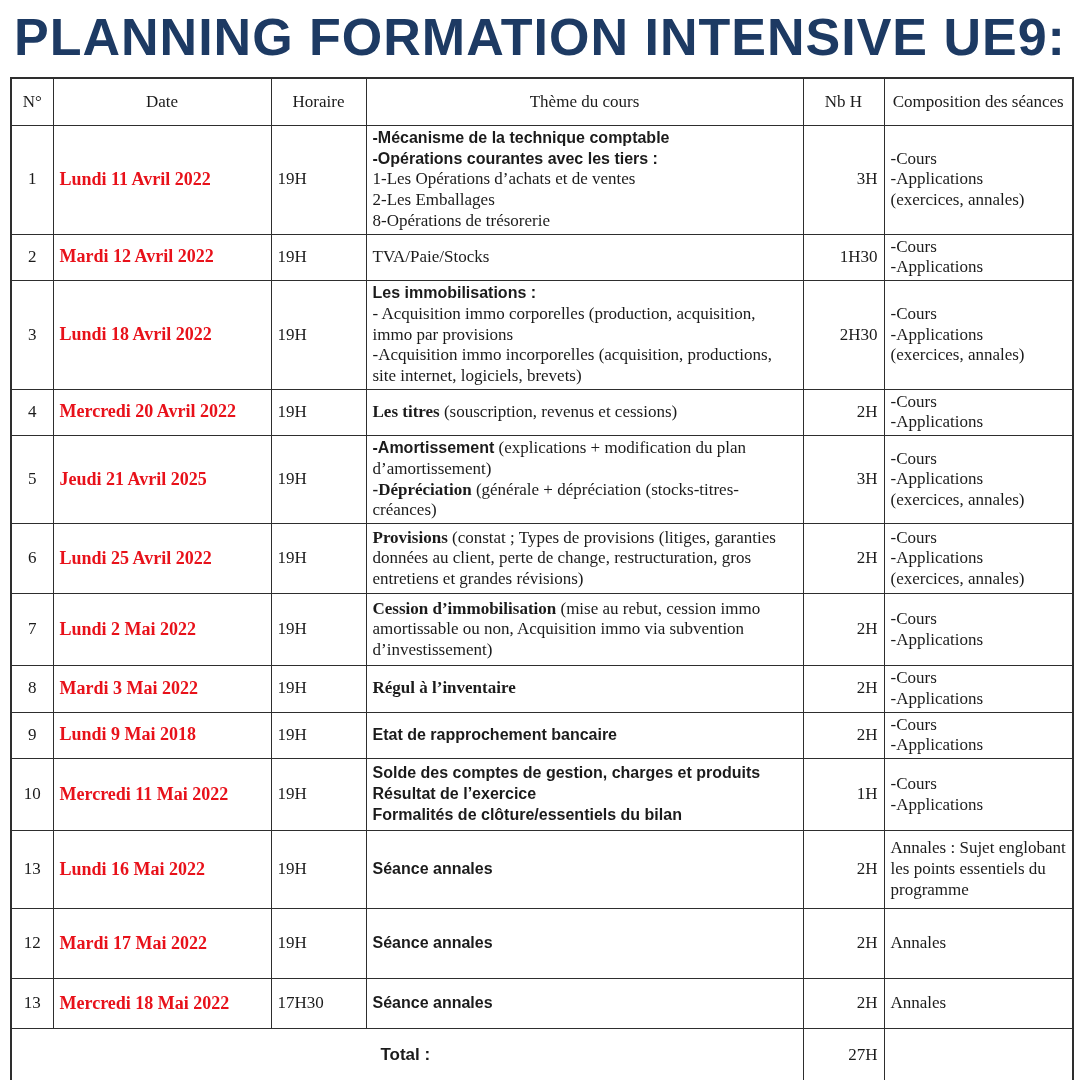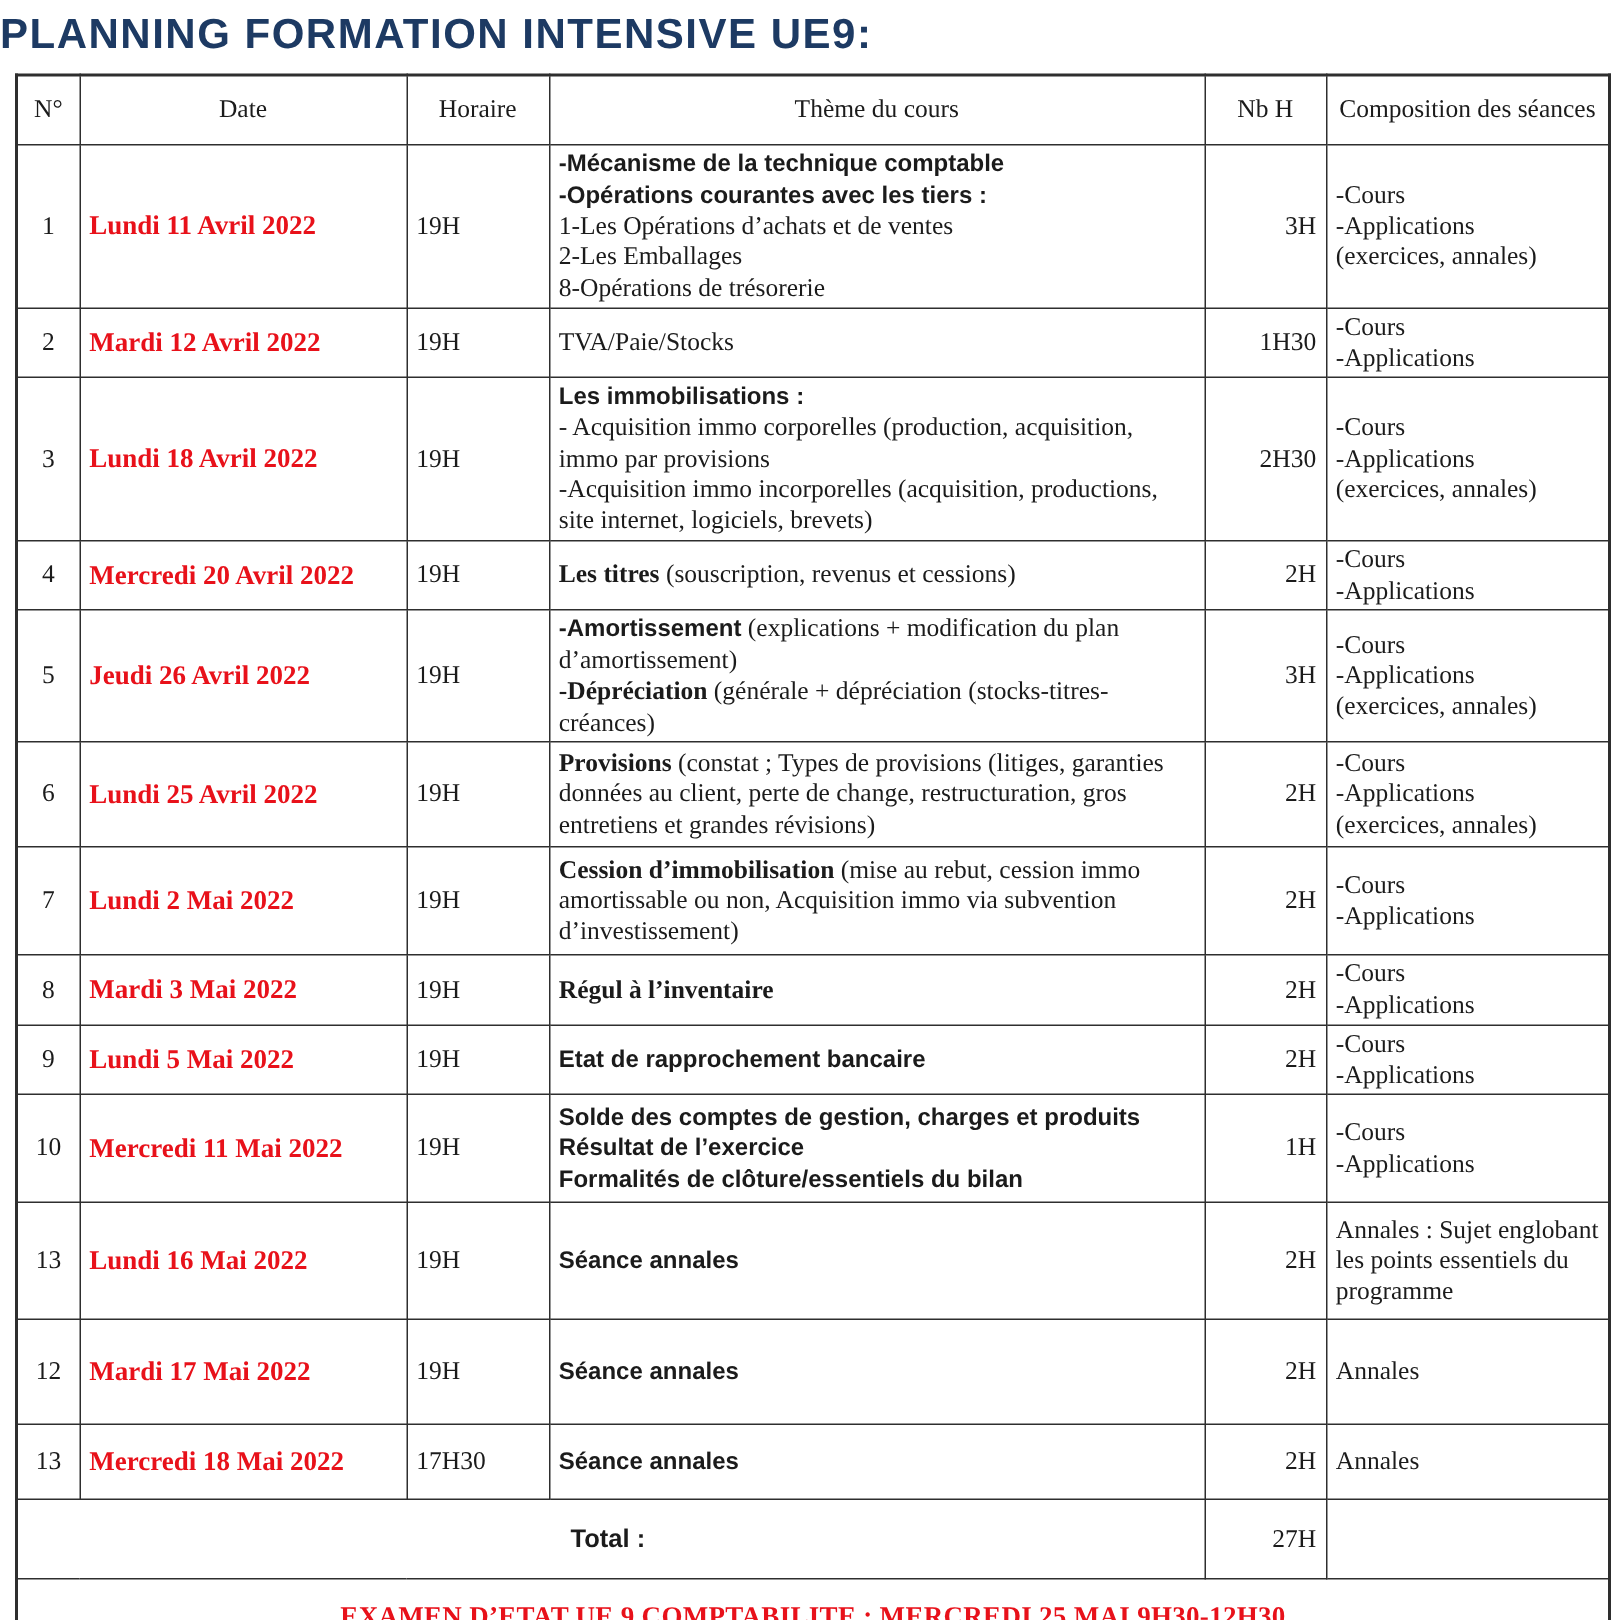--- a/index.html
+++ b/index.html
@@ -6,23 +6,24 @@
   .page{
     position:relative;
     width:1080px;height:1080px;
     background:#ffffff;
     overflow:hidden;
     font-family:"Liberation Serif", serif;
     color:#1b1b1b;
   }
   .title{
     margin:6px 0 0 0;
+    text-align:center;
     font-family:"Liberation Sans", sans-serif;
     font-weight:700;
-    font-size:28px;
+    font-size:52px;
     letter-spacing:1px;
     line-height:1.2;
     color:var(--title-color,#1d3a63);
   }
   table.planning{
     border-collapse:collapse;
     table-layout:fixed;
     width:1062px;
     margin:9px 8px 0 10px;
     border:2px solid var(--border-color,#2e2e2e);
@@ -150,21 +151,21 @@
             <div><span class="seg-serif-bold">Les titres</span><span class="seg-serif"> (souscription, revenus et cessions)</span></div>
           </td>
           <td class="c-nbh">2H</td>
           <td class="c-comp">
             <div>-Cours</div>
             <div>-Applications</div>
           </td>
         </tr>
         <tr style="height: 83px;">
           <td class="c-num">5</td>
-          <td class="c-date"><span class="date-text">Jeudi 26 Avril 2022</span></td>
+          <td class="c-date"><span class="date-text">Jeudi 21 Avril 2025</span></td>
           <td class="c-horaire">19H</td>
           <td class="c-theme">
             <div><span class="seg-sans-bold">-Amortissement</span><span class="seg-serif"> (explications + modification du plan d’amortissement)</span></div>
             <div><span class="seg-serif-bold">-Dépréciation</span><span class="seg-serif"> (générale + dépréciation (stocks-titres-créances)</span></div>
           </td>
           <td class="c-nbh">3H</td>
           <td class="c-comp">
             <div>-Cours</div>
             <div>-Applications</div>
             <div>(exercices, annales)</div>
@@ -205,21 +206,21 @@
             <div><span class="seg-serif-bold">Régul à l’inventaire</span></div>
           </td>
           <td class="c-nbh">2H</td>
           <td class="c-comp">
             <div>-Cours</div>
             <div>-Applications</div>
           </td>
         </tr>
         <tr style="height: 40px;">
           <td class="c-num">9</td>
-          <td class="c-date"><span class="date-text">Lundi 5 Mai 2022</span></td>
+          <td class="c-date"><span class="date-text">Lundi 9 Mai 2018</span></td>
           <td class="c-horaire">19H</td>
           <td class="c-theme">
             <div><span class="seg-sans-bold">Etat de rapprochement bancaire</span></div>
           </td>
           <td class="c-nbh">2H</td>
           <td class="c-comp">
             <div>-Cours</div>
             <div>-Applications</div>
           </td>
         </tr>

